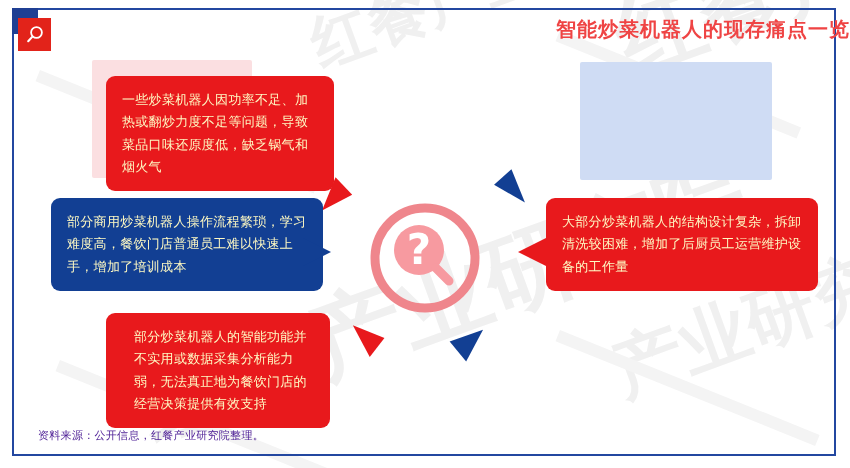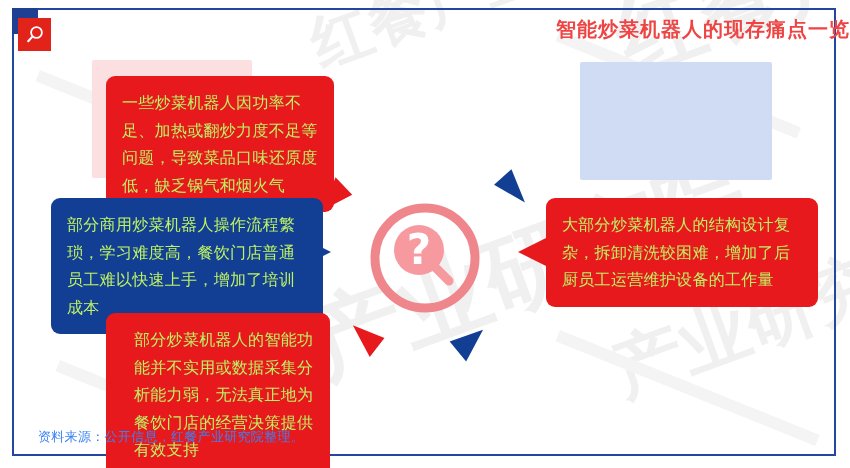--- a/index.html
+++ b/index.html
@@ -44,40 +44,40 @@
   }
 
   
   .tint{position:absolute;z-index:2;border-radius:2px;}
   .tint-pink{background:#fbdfe1;}
   .tint-blue{background:#cfdcf4;}
 
   
   .bubble{
     position:absolute;z-index:5;border-radius:9px;box-sizing:border-box;
-    color:#bef264;font-size:16px;line-height:1.72;letter-spacing:0.3px;
+    color:#fef9c3;font-size:13px;line-height:1.72;letter-spacing:0.3px;
     padding:13px 16px 13px 16px;
     font-family:Liberation Serif, serif;
     font-weight:500;
   }
   .bubble.red{background:#e8191c;}
   .bubble.blue{background:#123f93;}
 
   
   .tail{position:absolute;width:0;height:0;z-index:5;}
 
   
   .center-emblem{
     position:absolute;left:367px;top:200px;width:116px;height:116px;z-index:5;
   }
 
   
   .footer{
     position:absolute;left:38px;top:428px;z-index:6;
-    font-size:13px;color:#3b82f6;letter-spacing:0.3px;
+    font-size:11px;color:#4c1d95;letter-spacing:0.3px;
     font-family:"DejaVu Sans","Liberation Sans",sans-serif;
   }
 </style>
 </head>
 <body>
 
 <div id="stage">
 
   <div class="wm-layer">
     <div class="wm" style="left:600px;top:-10px;font-size:86px;transform:rotate(-20deg);">红餐产业研究院</div>

